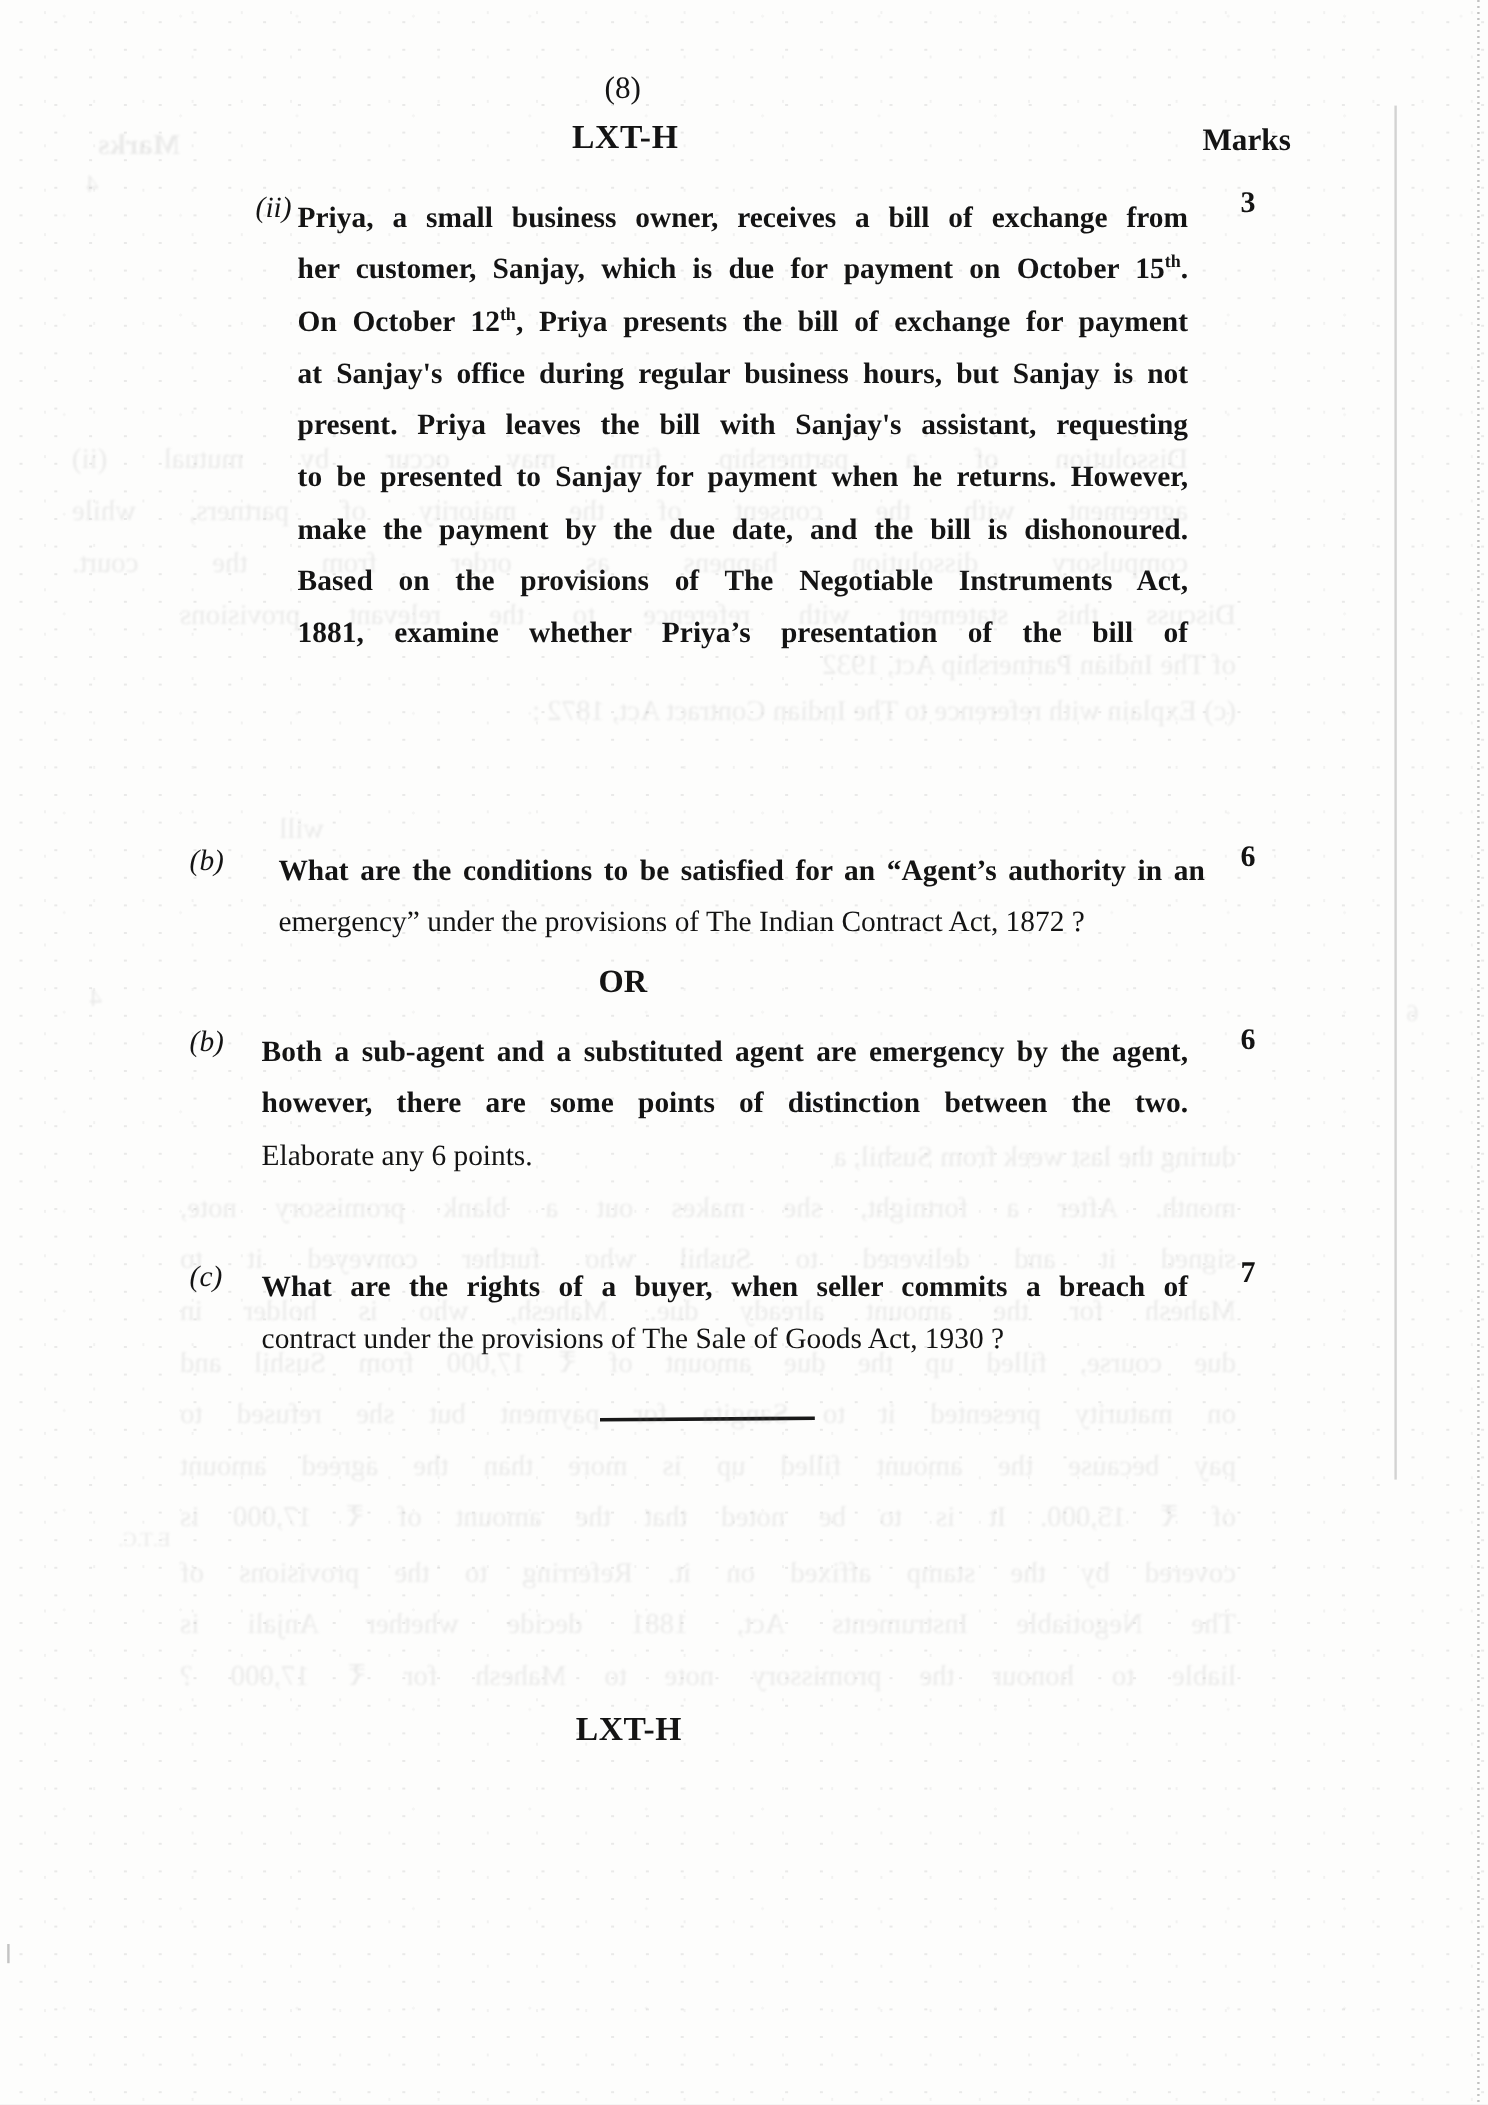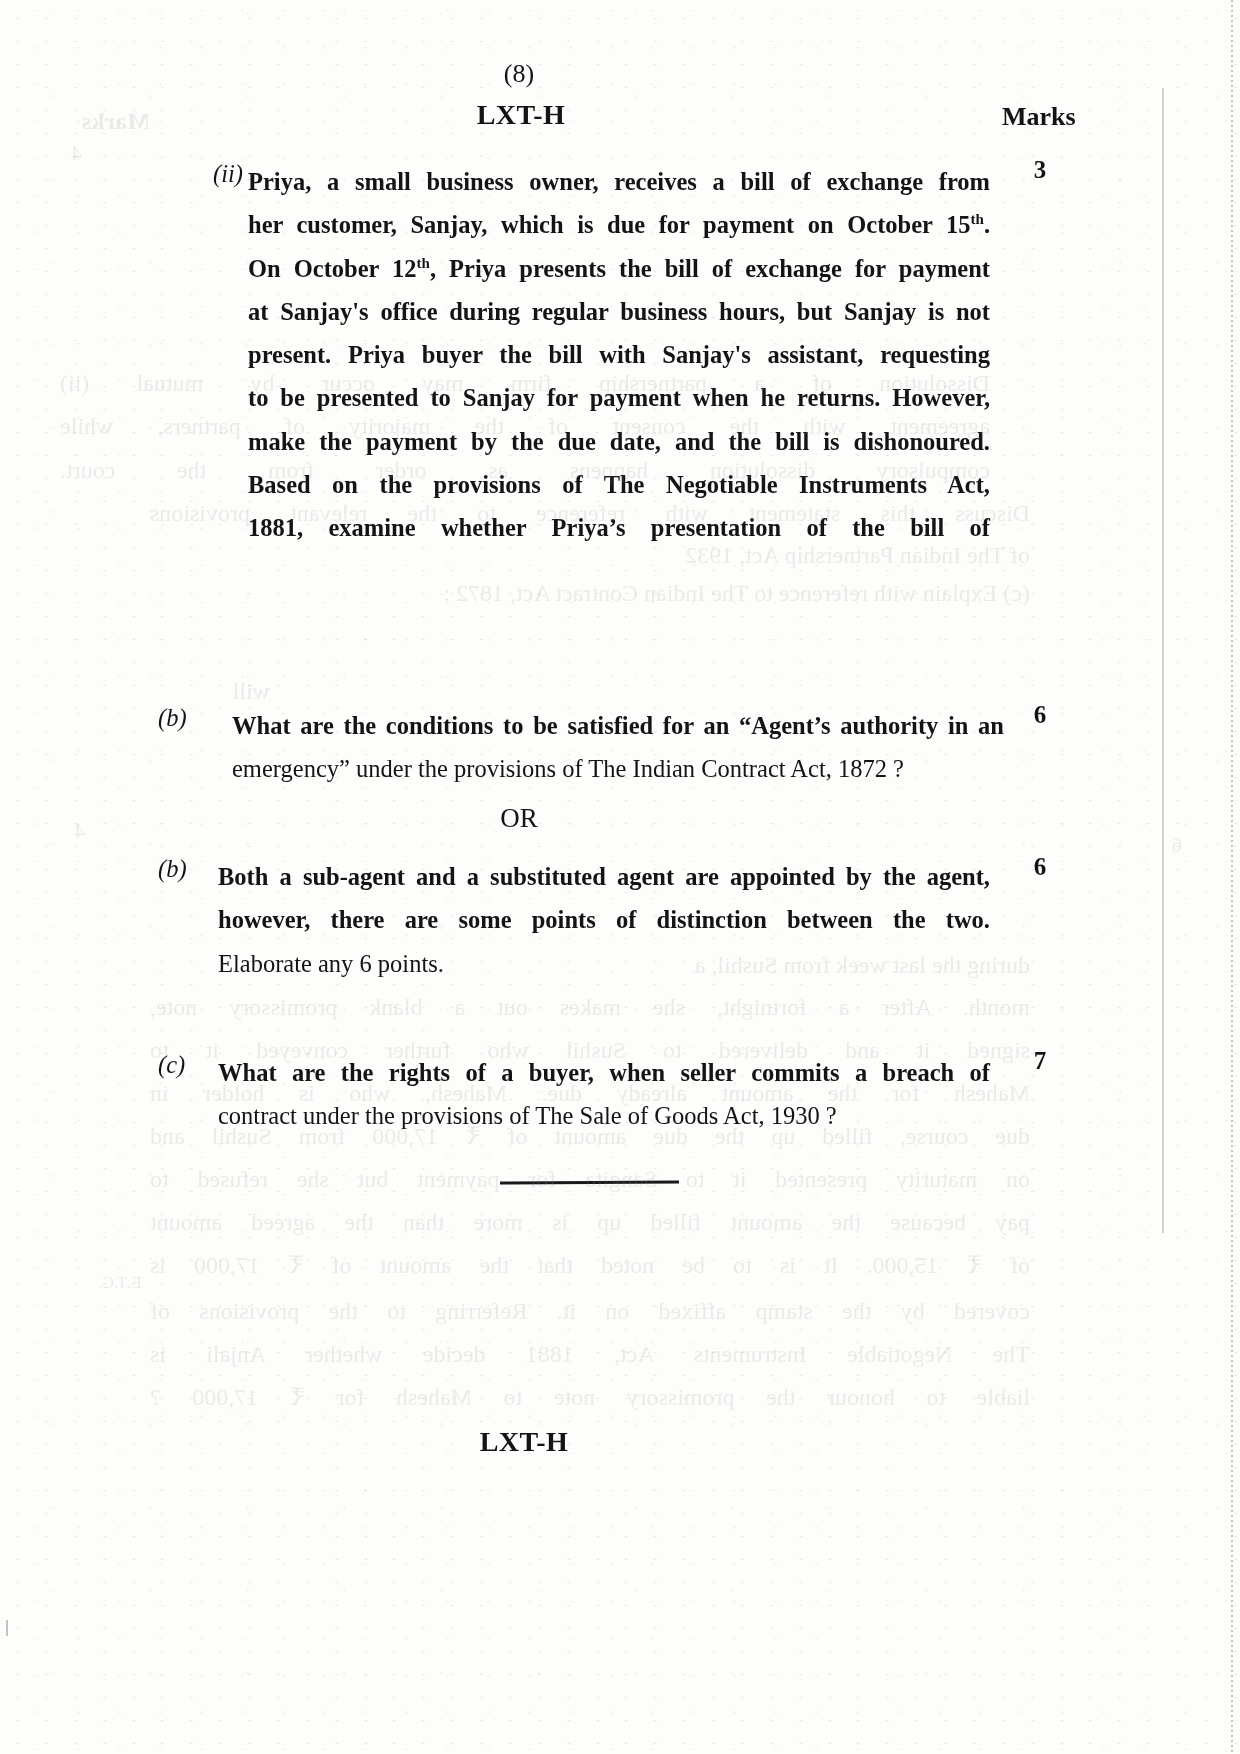--- a/index.html
+++ b/index.html
@@ -24,21 +24,21 @@
   .fcode{position:absolute;top:1426px;left:524px;transform:translateX(-50%);font-size:28px;font-weight:bold;letter-spacing:.5px;}
 
   .question{position:absolute;left:0;width:1240px;}
   .qlabel{position:absolute;top:0;font-size:24.5px;font-style:italic;}
   .qlines{position:absolute;top:0;}
   .tline{height:43.3px;line-height:43.3px;font-size:24.5px;}
   .just{text-align:justify;text-align-last:justify;font-weight:bold;}
   .tline sup{font-size:15px;line-height:0;vertical-align:super;letter-spacing:0;}
   .marks-val{position:absolute;left:1005px;width:70px;text-align:center;font-weight:bold;font-size:25px;}
 
-  .or-divider{position:absolute;top:803px;left:519px;transform:translateX(-50%);font-size:27px;font-weight:normal;}
+  .or-divider{position:absolute;top:803px;left:519px;transform:translateX(-50%);font-size:27px;font-weight:bold;}
   .end-rule{position:absolute;top:1181px;left:500px;width:179px;height:2.6px;background:#191919;transform:rotate(-0.4deg);}
 
   
   .ghost{
     position:absolute;transform:scaleX(-1);color:#8f8f8f;opacity:.17;
     filter:blur(.7px);font-size:24px;line-height:30px;
   }
   .ghost.gj{text-align:justify;text-align-last:justify;}
 
   
@@ -58,21 +58,21 @@
   <div class="hcode">LXT-H</div>
   <div class="marks-h">Marks</div>
 
   <section class="question" style="top:160px">
     <span class="qlabel" style="left:213px">(ii)</span>
     <div class="qlines" style="left:248px;width:742px">
         <div class="tline just"><span>Priya, a small business owner, receives a bill of exchange from</span></div>
         <div class="tline just"><span>her customer, Sanjay, which is due for payment on October 15</span><sup>th</sup><span>.</span></div>
         <div class="tline just"><span>On October 12</span><sup>th</sup><span>, Priya presents the bill of exchange for payment</span></div>
         <div class="tline just"><span>at Sanjay's office during regular business hours, but Sanjay is not</span></div>
-        <div class="tline just"><span>present. Priya buyer the bill with Sanjay's assistant, requesting</span></div>
+        <div class="tline just"><span>present. Priya leaves the bill with Sanjay's assistant, requesting</span></div>
         <div class="tline just"><span>to be presented to Sanjay for payment when he returns. However,</span></div>
         <div class="tline just"><span>make the payment by the due date, and the bill is dishonoured.</span></div>
         <div class="tline just"><span>Based on the provisions of The Negotiable Instruments Act,</span></div>
         <div class="tline just"><span>1881, examine whether Priya’s presentation of the bill of</span></div>
       </div>
   </section>
   <span class="marks-val" style="top:156px">3</span>
 
   <section class="question" style="top:704px">
     <span class="qlabel" style="left:158px">(b)</span>
@@ -81,21 +81,21 @@
         <div class="tline"><span>emergency” under the provisions of The Indian Contract Act, 1872 ?</span></div>
       </div>
   </section>
   <span class="marks-val" style="top:701px">6</span>
 
   <div class="or-divider">OR</div>
 
   <section class="question" style="top:855px">
     <span class="qlabel" style="left:158px">(b)</span>
     <div class="qlines" style="left:218px;width:772px">
-        <div class="tline just"><span>Both a sub-agent and a substituted agent are appointed by the agent,</span></div>
+        <div class="tline just"><span>Both a sub-agent and a substituted agent are emergency by the agent,</span></div>
         <div class="tline just"><span>however, there are some points of distinction between the two.</span></div>
         <div class="tline"><span>Elaborate any 6 points.</span></div>
       </div>
   </section>
   <span class="marks-val" style="top:853px">6</span>
 
   <section class="question" style="top:1051px">
     <span class="qlabel" style="left:158px">(c)</span>
     <div class="qlines" style="left:218px;width:772px">
         <div class="tline just"><span>What are the rights of a buyer, when seller commits a breach of</span></div>

